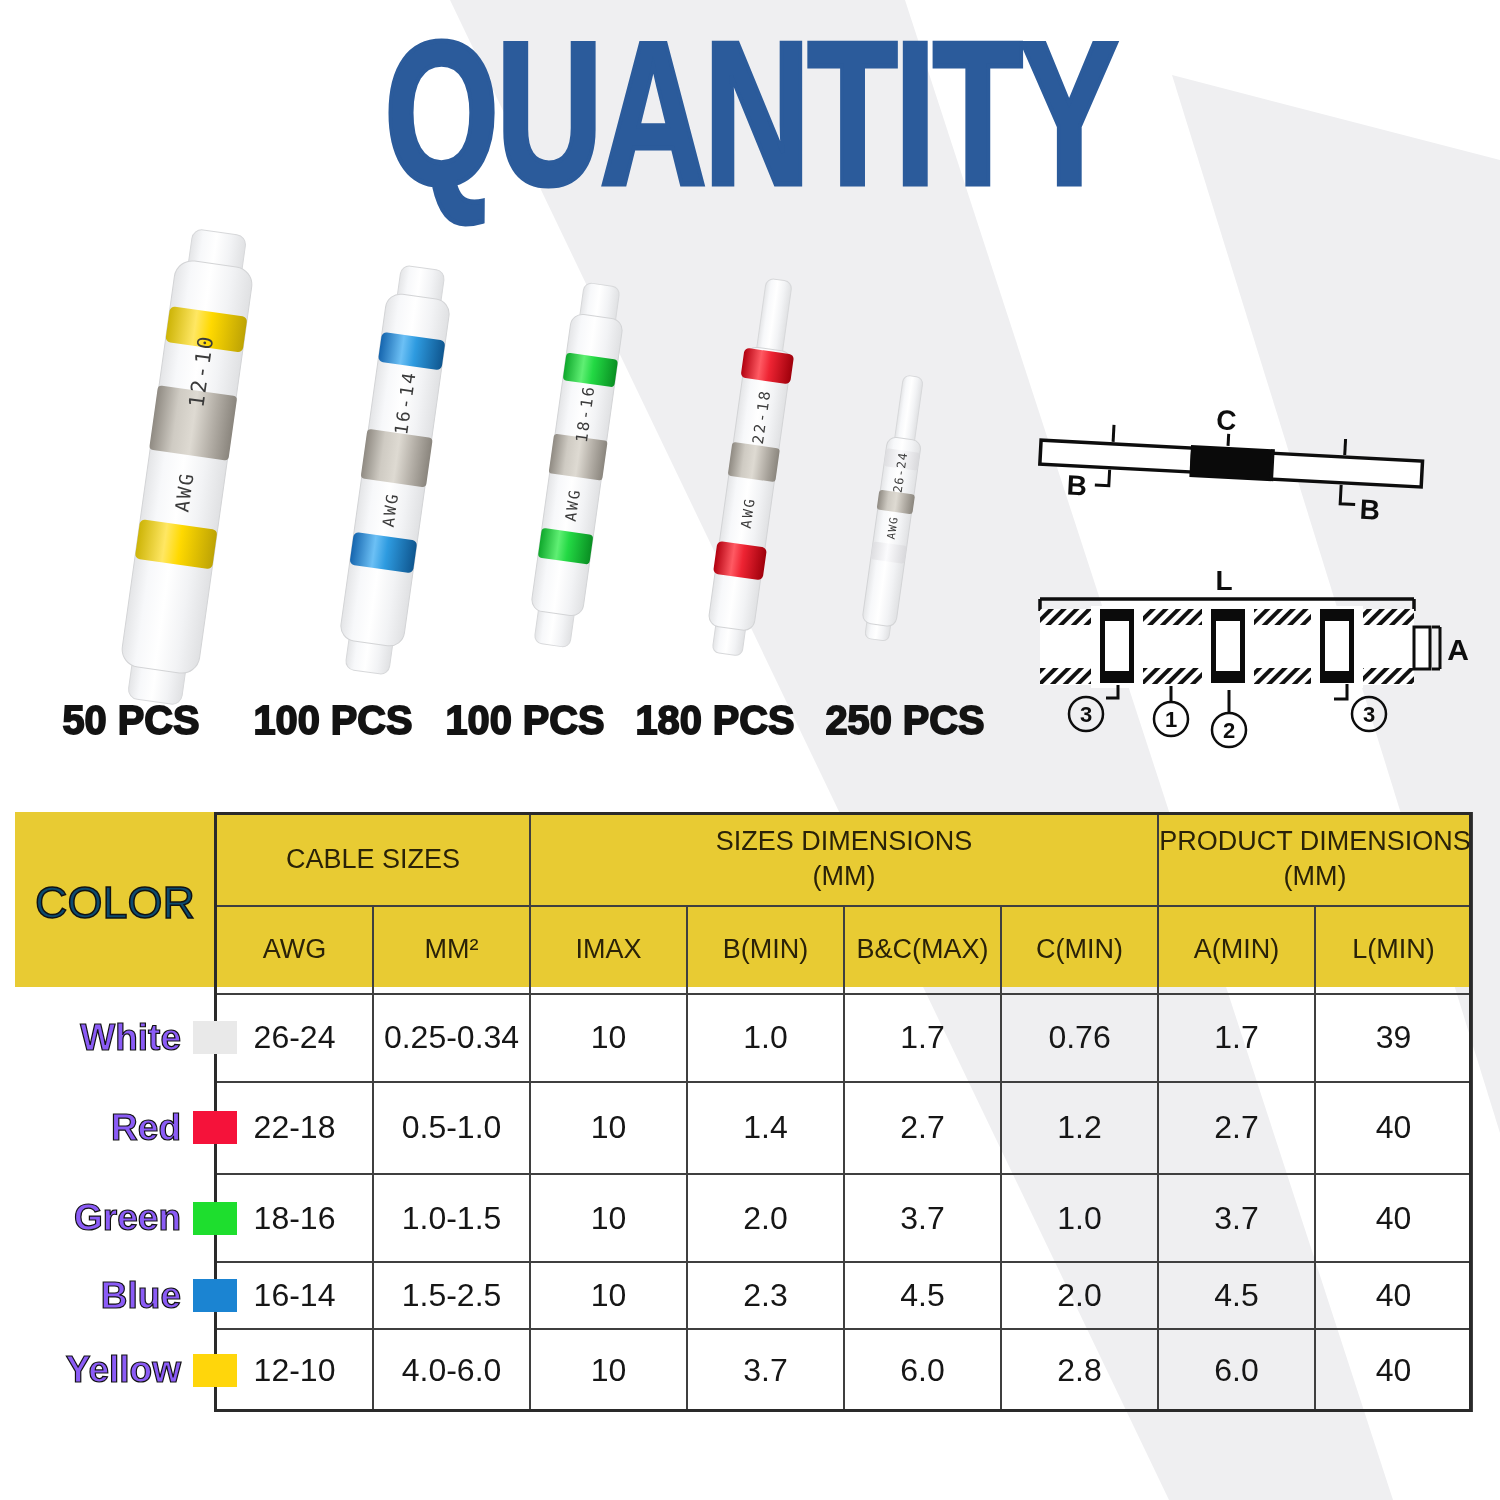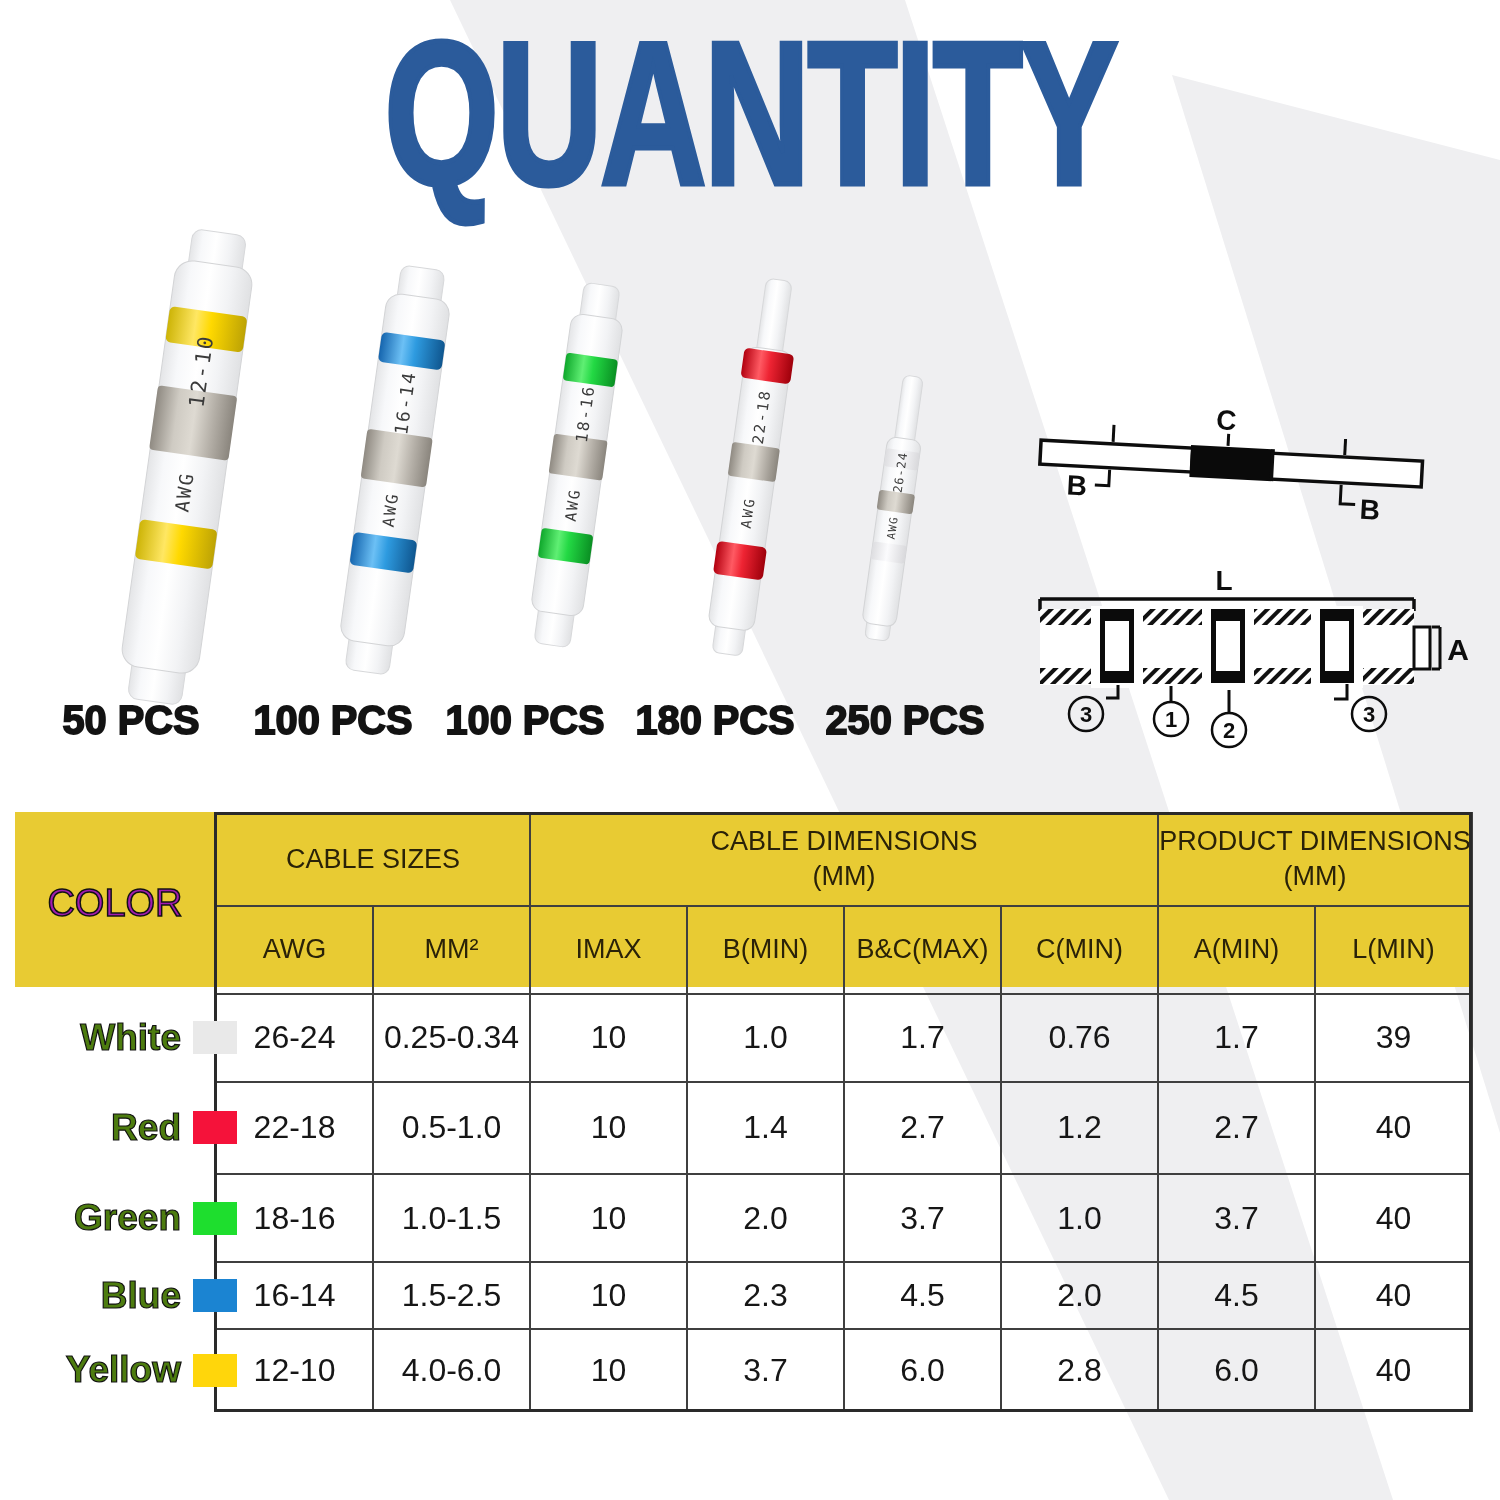--- a/index.html
+++ b/index.html
@@ -26,26 +26,26 @@
   #spec-table{position:absolute;left:15px;top:812px;width:1457px;height:600px;}
   #yellow-head{position:absolute;left:0;top:0;width:1457px;height:175px;background:#e8cb33;}
   #grid-outline{position:absolute;left:199px;top:0;width:1258px;height:600px;
     border:3px solid #2a2a2a;box-sizing:border-box;pointer-events:none;}
   table.spec{position:absolute;left:0;top:0;border-collapse:collapse;table-layout:fixed;
     width:1457px;height:600px;}
   table.spec td,table.spec th{padding:0;font-weight:400;}
   th.grid,td.grid{border:2px solid #3f3f3f;background:transparent;text-align:center;vertical-align:middle;}
   th.group-h{font-size:27px;color:#2a2208;white-space:pre-line;line-height:1.3;}
   th.sub-h{font-size:27px;color:#2a2208;}
-  th.color-h{font-size:38px;font-weight:700;color:#a21caf;-webkit-text-stroke:1.5px #111;
+  th.color-h{font-size:45px;font-weight:700;color:#0c4a6e;-webkit-text-stroke:1.5px #111;
     border:none;background:transparent;}
   td.val{font-size:32px;color:#161616;}
   td.rowlabel{border:none;background:transparent;vertical-align:middle;}
   .rowlabel-inner{display:flex;align-items:center;justify-content:flex-end;gap:12px;height:100%;}
-  .rowname{font-size:37px;font-weight:700;color:#4d7c0f;-webkit-text-stroke:1.2px #111;}
+  .rowname{font-size:37px;font-weight:700;color:#8b5cf6;-webkit-text-stroke:1.2px #111;}
   .sw{width:44px;height:33px;flex:0 0 44px;margin-right:-22px;position:relative;z-index:2;display:block;}
 </style>
 </head>
 <body>
 
 <div id="stage">
 
   <svg width="1500" height="1500" viewBox="0 0 1500 1500">
     <polygon points="450,0 905,0 1393,1500 1169,1500" fill="#efeff1"></polygon>
     <polygon points="1172,75 1500,160 1500,1133" fill="#efeff1"></polygon>
@@ -230,21 +230,21 @@
         <col style="width:157px">
           <col style="width:157px">
           <col style="width:157px">
           <col style="width:157px">
         <col style="width:157px">
       </colgroup>
       <tbody>
           <tr style="height:90px;">
         <th class="color-h" rowspan="2">COLOR</th>
         <th class="grid group-h" colspan="2">CABLE SIZES</th>
-        <th class="grid group-h" colspan="4">CABLE DIMENSIONS
+        <th class="grid group-h" colspan="4">SIZES DIMENSIONS
 (MM)</th>
         <th class="grid group-h" colspan="2">PRODUCT DIMENSIONS
 (MM)</th>
       </tr>
       <tr style="height:85px;">
         <th class="grid sub-h">AWG</th>
         <th class="grid sub-h">MM²</th>
         <th class="grid sub-h">IMAX</th>
         <th class="grid sub-h">B(MIN)</th>
         <th class="grid sub-h">B&amp;C(MAX)</th>

